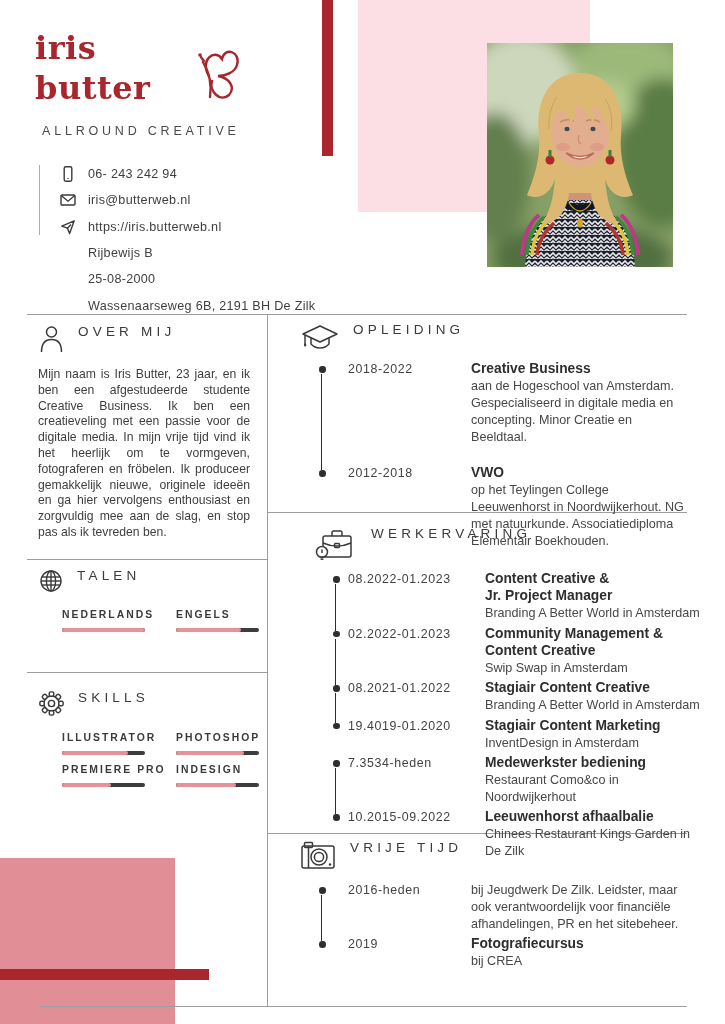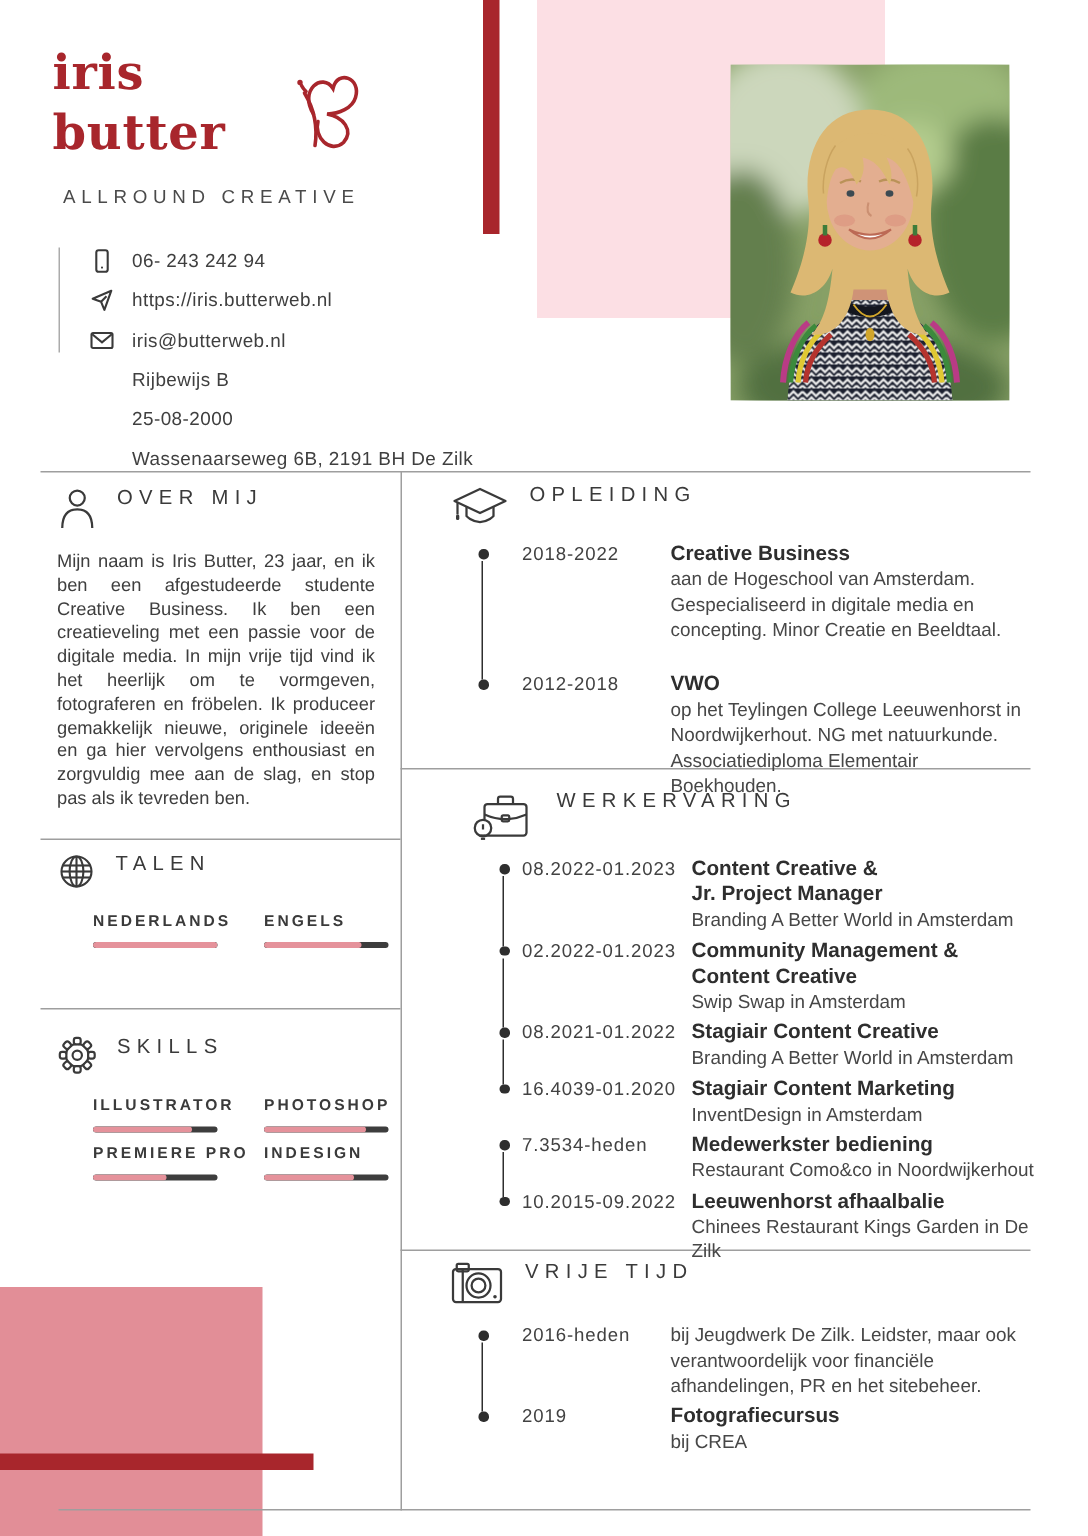--- a/index.html
+++ b/index.html
@@ -39,21 +39,21 @@
   .sec-title{font-size:13.5px;letter-spacing:4.2px;color:#3a3a3a;font-weight:500;white-space:nowrap;}
   
   .about-p{margin-top:13px;width:212px;text-align:justify;font-size:12.2px;line-height:15.8px;color:#3e3e3e;}
   
   .bar-grid{display:grid;grid-template-columns:114px 98px;row-gap:9px;margin-top:15px;margin-left:24px;}
   .bar-label{font-size:10.4px;font-weight:bold;letter-spacing:2px;color:#3a3a3a;margin-bottom:8px;white-space:nowrap;}
   .bar{width:83px;height:4px;border-radius:2px;background:#3d3d3d;overflow:hidden;}
   .bar-fill{height:100%;background:#e5929b;border-radius:2px;}
   
   .entries{margin-top:6px;}
-  .t-entry{position:relative;display:flex;}
+  .t-entry{position:relative;display:flex;gap:24px;}
   .t-entry::before{content:"";position:absolute;left:21px;top:14px;width:1.4px;background:#2e2e2e;}
   .t-entry::after{content:"";position:absolute;left:19px;top:6px;width:6.5px;height:6.5px;border-radius:50%;background:#2e2e2e;}
   .t-entry:last-child::before,.t-entry.gap-after::before{display:none;}
   .t-date{flex:none;font-size:12.4px;letter-spacing:0.6px;color:#424242;line-height:17px;padding-top:1px;white-space:nowrap;}
   .t-body{min-width:0;}
   .t-title{font-weight:bold;font-size:13.8px;line-height:17px;color:#2e2e2e;white-space:pre-line;}
   .t-desc{font-size:12.6px;line-height:16.5px;color:#474747;margin-top:1px;max-width:244px;}
   .edu .t-entry{margin-bottom:18px;padding-left:48px;}
   .edu .t-entry::before{bottom:-24px;}
   .edu .t-date{width:99px;}
@@ -152,35 +152,35 @@
       <span class="c-icon">
         <svg width="18" height="18" viewBox="0 0 18 18" fill="none" stroke="#3a3a3a" stroke-width="1.4">
           <rect x="5.2" y="1.8" width="7.6" height="14.4" rx="1.6"></rect>
           <circle cx="9" cy="13.4" r="0.7" fill="#3a3a3a" stroke="none"></circle>
         </svg>
       </span>
       <span class="c-text">06- 243 242 94</span>
     </div>
     <div class="c-row">
       <span class="c-icon">
+        <svg width="18" height="18" viewBox="0 0 18 18" fill="none" stroke="#3a3a3a" stroke-width="1.4">
+          <rect x="2" y="4" width="14" height="10" rx="1"></rect>
+          <path d="M2.5 4.8 L9 10.2 L15.5 4.8"></path>
+        </svg>
+      </span>
+      <span class="c-text">iris@butterweb.nl</span>
+    </div>
+    <div class="c-row">
+      <span class="c-icon">
         <svg width="18" height="18" viewBox="0 0 18 18" fill="none" stroke="#3a3a3a" stroke-width="1.4" stroke-linejoin="round">
           <path d="M15.2 2.8 L2.8 8.2 L8.4 10.2 L10.6 15.6 Z"></path>
           <path d="M8.4 10.2 L12 6.5"></path>
         </svg>
       </span>
       <span class="c-text">https://iris.butterweb.nl</span>
-    </div>
-    <div class="c-row">
-      <span class="c-icon">
-        <svg width="18" height="18" viewBox="0 0 18 18" fill="none" stroke="#3a3a3a" stroke-width="1.4">
-          <rect x="2" y="4" width="14" height="10" rx="1"></rect>
-          <path d="M2.5 4.8 L9 10.2 L15.5 4.8"></path>
-        </svg>
-      </span>
-      <span class="c-text">iris@butterweb.nl</span>
     </div>
     <div class="c-row no-icon">
       <span class="c-text">Rijbewijs B</span>
     </div>
     <div class="c-row no-icon">
       <span class="c-text">25-08-2000</span>
     </div>
     <div class="c-row no-icon">
       <span class="c-text">Wassenaarseweg 6B, 2191 BH De Zilk</span>
     </div>
@@ -361,21 +361,21 @@
 
         <div class="t-entry">
           <div class="t-date">08.2021-01.2022</div>
           <div class="t-body">
             <div class="t-title">Stagiair Content Creative</div>
             <div class="t-desc">Branding A Better World in Amsterdam</div>
           </div>
         </div>
 
         <div class="t-entry gap-after">
-          <div class="t-date">16.4039-01.2020</div>
+          <div class="t-date">19.4019-01.2020</div>
           <div class="t-body">
             <div class="t-title">Stagiair Content Marketing</div>
             <div class="t-desc">InventDesign in Amsterdam</div>
           </div>
         </div>
 
         <div class="t-entry">
           <div class="t-date">7.3534-heden</div>
           <div class="t-body">
             <div class="t-title">Medewerkster bediening</div>

